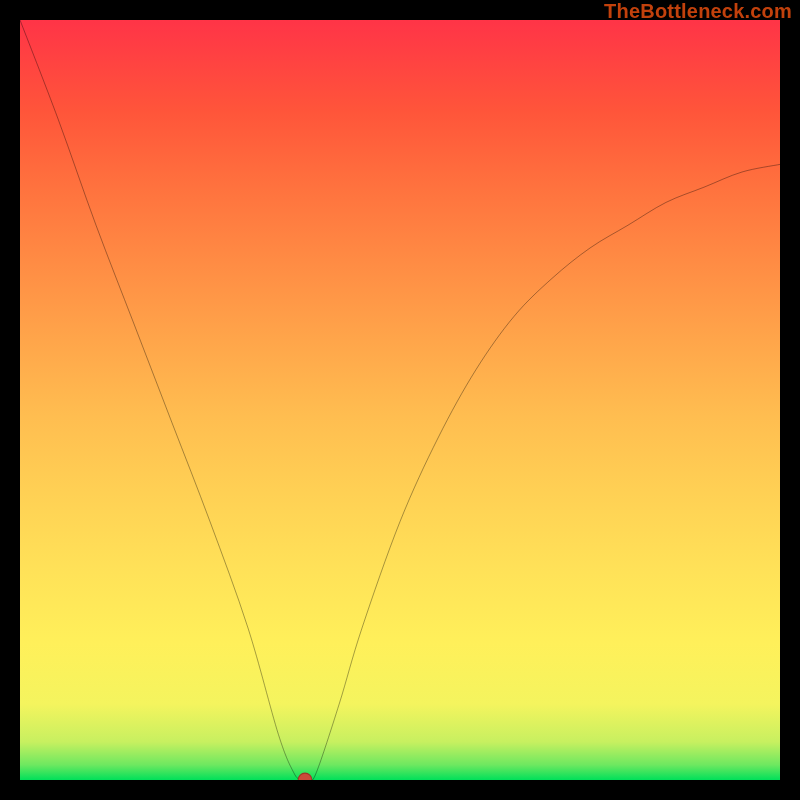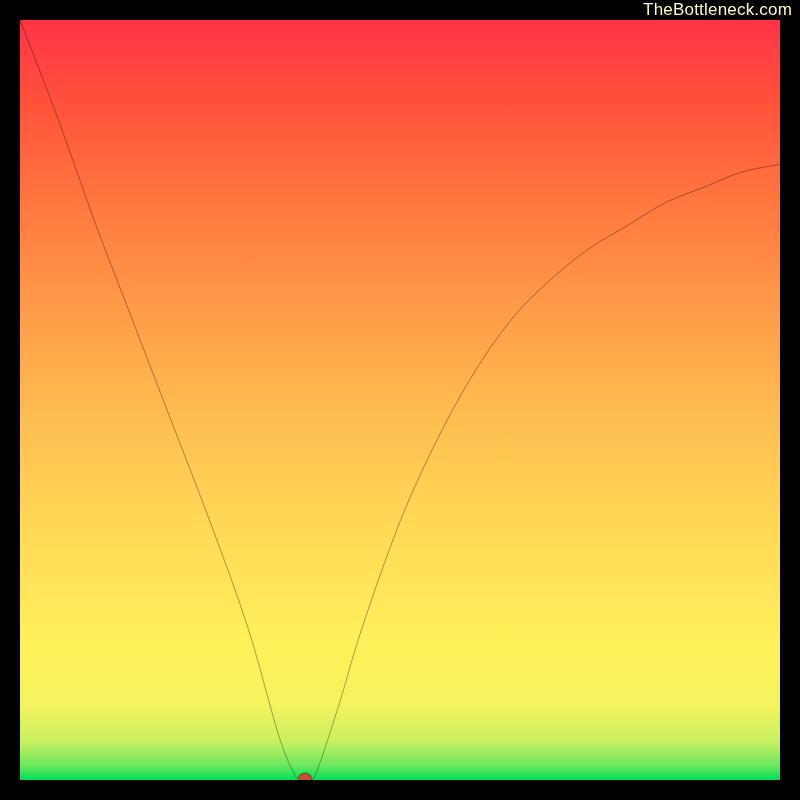--- a/index.html
+++ b/index.html
@@ -45,23 +45,23 @@
     position: absolute;
     left: 0;
     top: 0;
     width: 760px;
     height: 760px;
   }
   .watermark {
     position: absolute;
     top: 0px;
     right: 8px;
-    color: #fef9c3;
-    font-size: 17px;
-    font-weight: 400;
+    color: #c2410c;
+    font-size: 20px;
+    font-weight: 700;
     letter-spacing: 0.2px;
     user-select: none;
   }
 </style>
 </head>
 <body>
 
 <div class="frame">
   <div class="plot-area">
     <svg class="curve-svg" viewBox="0 0 100 100" preserveAspectRatio="none">

